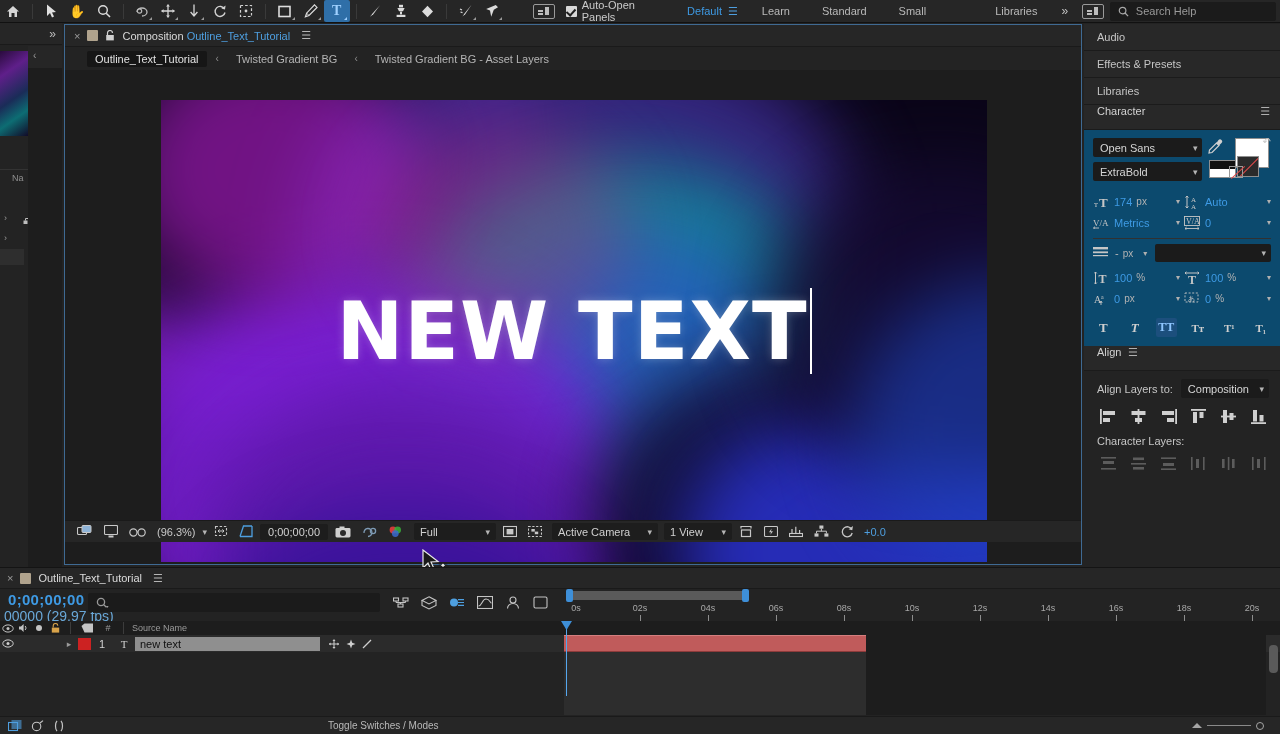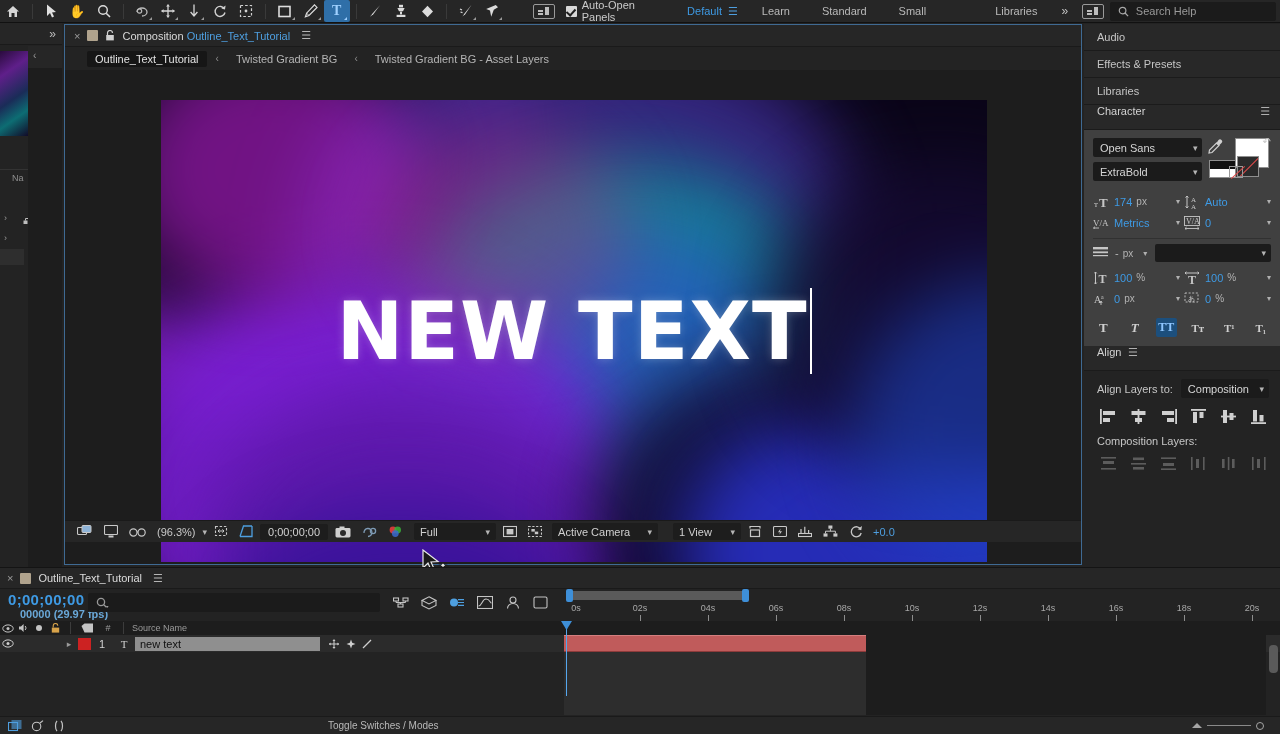--- a/index.html
+++ b/index.html
@@ -129,21 +129,21 @@
   .collapsed {
     height: 27px; line-height: 27px; padding-left: 13px; font-size: 11px; color: #c5c5c5;
     border-bottom: 1px solid #1b1b1b; background: #282828;
   }
   .pnl-head {
     height: 25px; display: flex; align-items: flex-start; justify-content: space-between;
     padding: 0 10px 0 13px; background: #282828; border-bottom: 1px solid #1b1b1b;
   }
   .pnl-head .nm { font-size: 11px; color: #d2d2d2; }
   .pnl-head .bg { color: #b0b0b0; font-size: 11px; }
-  .char-body { padding: 8px 9px 9px 9px; background: #404040; }
+  .char-body { padding: 8px 9px 9px 9px; background: #0c4a6e; }
   .fontrow { display: flex; gap: 6px; margin-bottom: 6px; }
   .fontcol { width: 112px; }
   .drop {
     height: 19px; background: #1b1b1b; border-radius: 2px; display: flex; align-items: center;
     justify-content: space-between; padding: 0 5px 0 7px; font-size: 11px; color: #d6d6d6; margin-bottom: 5px;
   }
   .swatches { position: relative; width: 64px; height: 46px; }
   .eyedrop { position: absolute; left: 0; top: 1px; color: #d0d0d0; }
   .sw-white { position: absolute; right: 2px; top: 0; width: 34px; height: 30px; background: #fff; border: 1px solid #8f8f8f; }
   .sw-none { position: absolute; right: 12px; top: 18px; width: 22px; height: 21px; background: #2b2b2b; border: 1px solid #8f8f8f; overflow: hidden; }
@@ -178,21 +178,21 @@
   .icons6 { display: flex; justify-content: space-between; margin-bottom: 10px; }
   .aic { width: 22px; height: 18px; display: flex; align-items: center; justify-content: center; }
   .dim { opacity: .33; }
   .dlabel { font-size: 11px; color: #c6c6c6; margin-bottom: 7px; }
 
   
   .timeline { position: absolute; left: 0; bottom: 0; width: 1280px; height: 167px; background: #232323; border-top: 1px solid #141414; }
   .tl-tab { height: 21px; background: #262626; display: flex; align-items: center; gap: 7px; padding-left: 7px; border-bottom: 1px solid #1a1a1a; }
   .tl-top { position: relative; height: 32px; background: #232323; }
   .tc-main { position: absolute; left: 8px; top: 2px; font-size: 15px; color: #3e9ae4; font-weight: bold; letter-spacing: .3px; }
-  .tc-sub { position: absolute; left: 20px; top: 19px; font-size: 11px; color: #6aa8d8; font-weight: bold; }
+  .tc-sub { position: absolute; left: 4px; top: 19px; font-size: 14px; color: #6aa8d8; }
   .tl-search { position: absolute; left: 88px; top: 4px; width: 292px; height: 19px; background: #1b1b1b;
       border-radius: 2px; display: flex; align-items: center; padding-left: 8px; }
   .tl-btns { position: absolute; left: 392px; top: 5px; display: flex; gap: 10px; align-items: center; }
   .tlb { width: 18px; height: 17px; display: flex; align-items: center; justify-content: center; color: #c4c4c4; }
   .tlb.on { color: #4e9fe0; }
 
   .tl-ruler { position: absolute; left: 564px; right: 0; top: 21px; height: 32px; background: #232323; }
   .workbar { position: absolute; left: 0; top: 2px; height: 9px; background: #5a5a5a; border-radius: 1px; }
   .wb-h { position: absolute; top: 0; width: 7px; height: 13px; background: #3e8fd8; border-radius: 2px; }
   .ticks { position: absolute; left: 0; right: 0; top: 14px; height: 18px; }
@@ -507,21 +507,21 @@
           <svg width="14" height="13" viewBox="0 0 14 13">
               <rect x="0.5" y="1.5" width="13" height="10" fill="none" stroke="#c8c8c8" stroke-width="1.1" stroke-dasharray="2.2 1.6"></rect>
               <rect x="3.4" y="4" width="3.4" height="2.6" fill="#c8c8c8"></rect>
               <rect x="6.8" y="6.6" width="3.4" height="2.6" fill="#c8c8c8"></rect>
             </svg>
         </div>
         <div class="cbsel" style="width:106px; margin-left:3px; justify-content:space-between;">
           <span>Active Camera</span>
           <span class="chev">▾</span>
         </div>
-        <div class="cbsel" style="width:68px; margin-left:12px; justify-content:space-between;">
+        <div class="cbsel" style="width:68px; margin-left:3px; justify-content:space-between;">
           <span>1 View</span>
           <span class="chev">▾</span>
         </div>
         <div class="cb">
           <svg width="14" height="13" viewBox="0 0 14 13">
               <path d="M2 3.5 V1.5 H12 V3.5" fill="none" stroke="#c8c8c8" stroke-width="1.2"></path>
               <rect x="2.5" y="5" width="9" height="6.5" fill="none" stroke="#c8c8c8" stroke-width="1.2"></rect>
             </svg>
         </div>
         <div class="cb">
@@ -760,21 +760,21 @@
             </svg>
           </span>
         <span class="aic">
             <svg width="17" height="15" viewBox="0 0 17 15">
               <rect x="1" y="13.2" width="15" height="1.8" fill="#cfcfcf"></rect>
               <rect x="3" y="1" width="4" height="11.5" fill="#cfcfcf"></rect>
               <rect x="9.5" y="6" width="4" height="6.5" fill="#cfcfcf"></rect>
             </svg>
           </span>
       </div>
-      <div class="dlabel">Composition Layers:</div>
+      <div class="dlabel">Character Layers:</div>
       <div class="icons6">
         <span class="aic dim">
             <svg width="17" height="15" viewBox="0 0 17 15">
               <rect x="1" y="1" width="15" height="1.6" fill="#cfcfcf"></rect>
               <rect x="3" y="5" width="11" height="3" fill="#cfcfcf"></rect>
               <rect x="1" y="12" width="15" height="1.6" fill="#cfcfcf"></rect>
             </svg>
           </span>
         <span class="aic dim">
             <svg width="17" height="15" viewBox="0 0 17 15">

